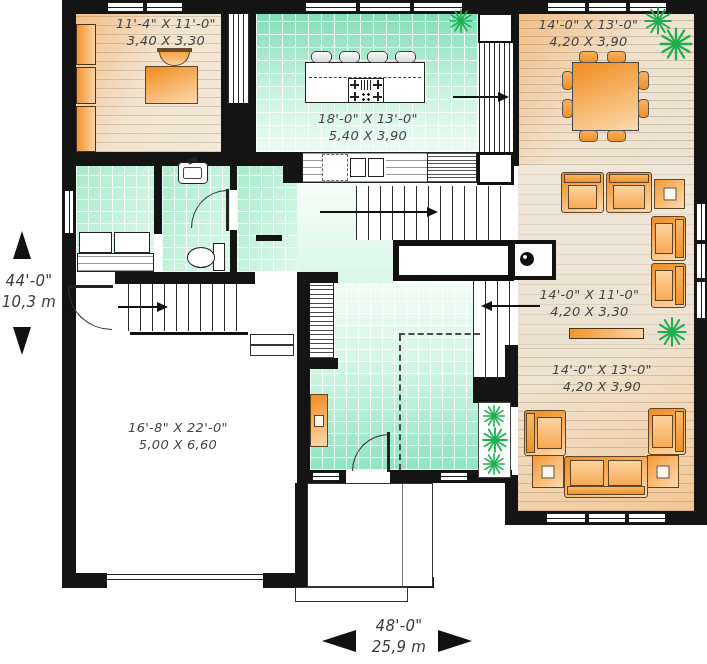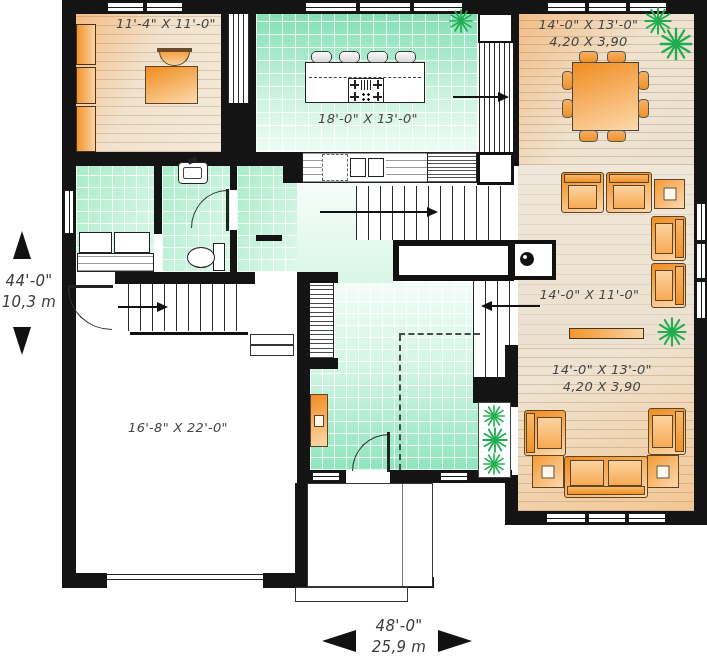--- a/index.html
+++ b/index.html
@@ -347,37 +347,41 @@
   <div class="tri-r" style="left:498px;top:92px;"></div>
   <div class="aline" style="left:320px;top:211px;width:112px;height:2px;"></div>
   <div class="tri-r" style="left:427px;top:207px;"></div>
   <div class="aline" style="left:490px;top:305px;width:50px;height:2px;"></div>
   <div class="tri-l" style="left:481px;top:301px;"></div>
   <div class="aline" style="left:118px;top:306px;width:44px;height:2px;"></div>
   <div class="tri-r" style="left:157px;top:302px;"></div>
 
   <div class="lbl" style="left:96px;top:15px;width:140px;">
     <div>11'-4" X 11'-0"</div>
+    <div>3,40 X 3,30</div>
   </div>
   <div class="lbl" style="left:298px;top:110px;width:140px;">
     <div>18'-0" X 13'-0"</div>
+    <div>5,40 X 3,90</div>
   </div>
   <div class="lbl" style="left:516px;top:16px;width:145px;">
     <div>14'-0" X 13'-0"</div>
     <div>4,20 X 3,90</div>
   </div>
   <div class="lbl" style="left:532px;top:286px;width:115px;">
     <div>14'-0" X 11'-0"</div>
+    <div>4,20 X 3,30</div>
   </div>
   <div class="lbl" style="left:542px;top:361px;width:120px;">
     <div>14'-0" X 13'-0"</div>
     <div>4,20 X 3,90</div>
   </div>
   <div class="lbl" style="left:118px;top:419px;width:120px;">
     <div>16'-8" X 22'-0"</div>
+    <div>5,00 X 6,60</div>
   </div>
 
   <div class="dim-up" style="left:13px;top:231px;"></div>
   <div class="dim-lbl" style="left:0;top:271px;width:58px;">
     <div>44'-0"</div>
     <div>10,3 m</div>
   </div>
   <div class="dim-down" style="left:13px;top:327px;"></div>
 
   <div class="dim-left" style="left:322px;top:630px;"></div>

